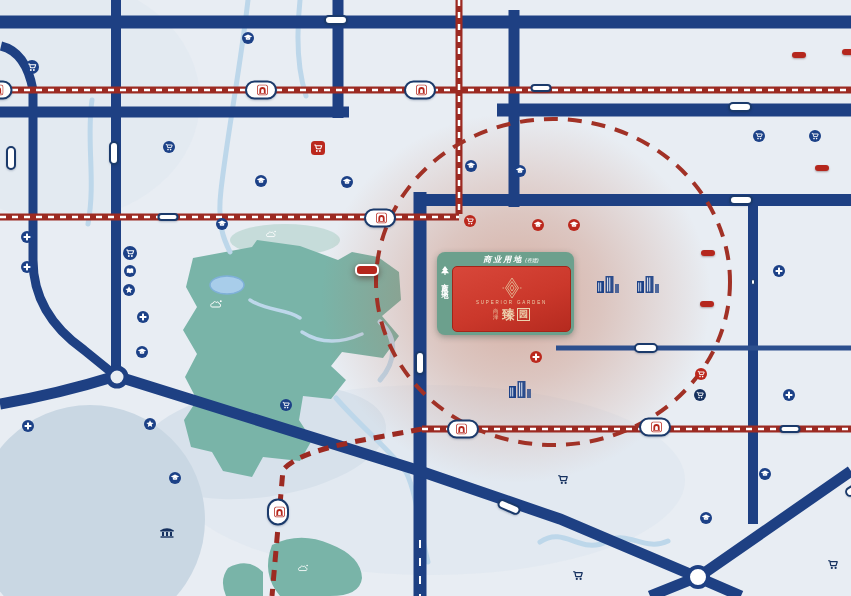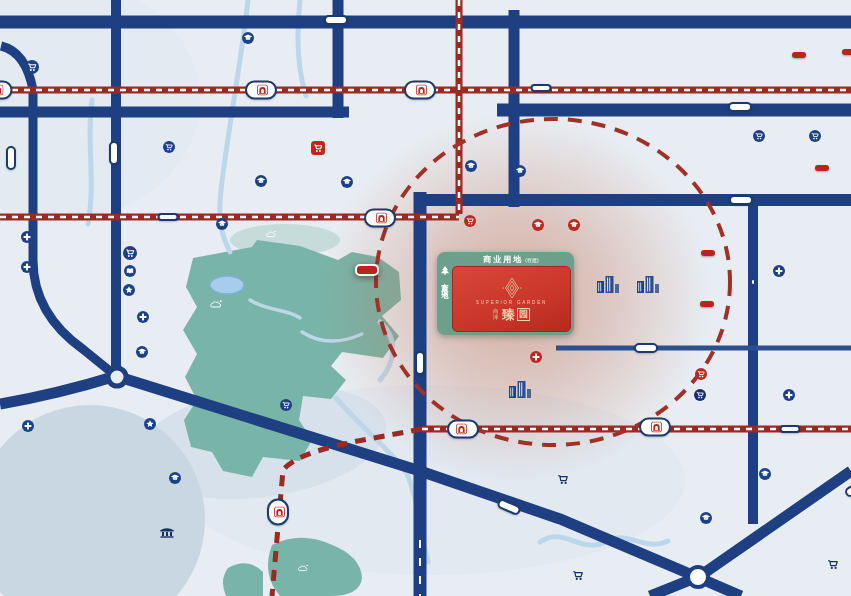--- a/index.html
+++ b/index.html
@@ -40,21 +40,21 @@
   .area-lbl{position:absolute;z-index:6;white-space:pre;line-height:1;}
   .park-lbl{position:absolute;z-index:7;color:#fff;transform:translate(-50%,-50%);
     white-space:nowrap;text-shadow:0 0 2px rgba(40,90,90,.7);line-height:1;}
   
   .zone-ch{position:absolute;z-index:28;font-weight:bold;color:#9c2a20;
     text-shadow:0 0 3px rgba(245,230,222,.9),1px 1px 0 rgba(255,255,255,.35);line-height:1;}
   
   .center-block{position:absolute;left:437px;top:252px;width:137px;height:83px;z-index:20;
     background:#6ca08d;border-radius:8px;box-shadow:0 2px 6px rgba(30,60,50,.35);}
   .cb-banner{position:absolute;left:14px;right:3px;top:2px;height:11px;color:#fff;font-weight:bold;
-    font-size:8px;display:flex;align-items:center;justify-content:center;gap:2px;letter-spacing:2px;}
+    font-size:8px;display:flex;align-items:center;justify-content:center;gap:2px;letter-spacing:2px;font-style:italic;}
   .cb-note{font-size:5px;letter-spacing:0;font-weight:normal;}
   .cb-strip{position:absolute;left:2px;top:14px;bottom:4px;width:11px;display:flex;flex-direction:column;
     align-items:center;gap:2px;color:#fff;}
   .cb-strip-text{writing-mode:vertical-rl;font-size:7px;letter-spacing:3px;font-weight:bold;}
   .cb-red{position:absolute;left:15px;top:14px;right:3px;bottom:3px;border-radius:5px;
     background:linear-gradient(160deg,#d8473a 0%,#cb382b 55%,#b52a1f 100%);border:1px solid #a42418;
     display:flex;flex-direction:column;align-items:center;justify-content:center;gap:2px;}
   .cb-en{color:#ecd2ae;font-size:4.5px;letter-spacing:1.8px;line-height:1;}
   .cb-name{display:flex;align-items:center;gap:2px;color:#ecd2ae;}
   .cb-brand{width:7px;font-size:5.5px;line-height:1.15;word-break:break-all;}

